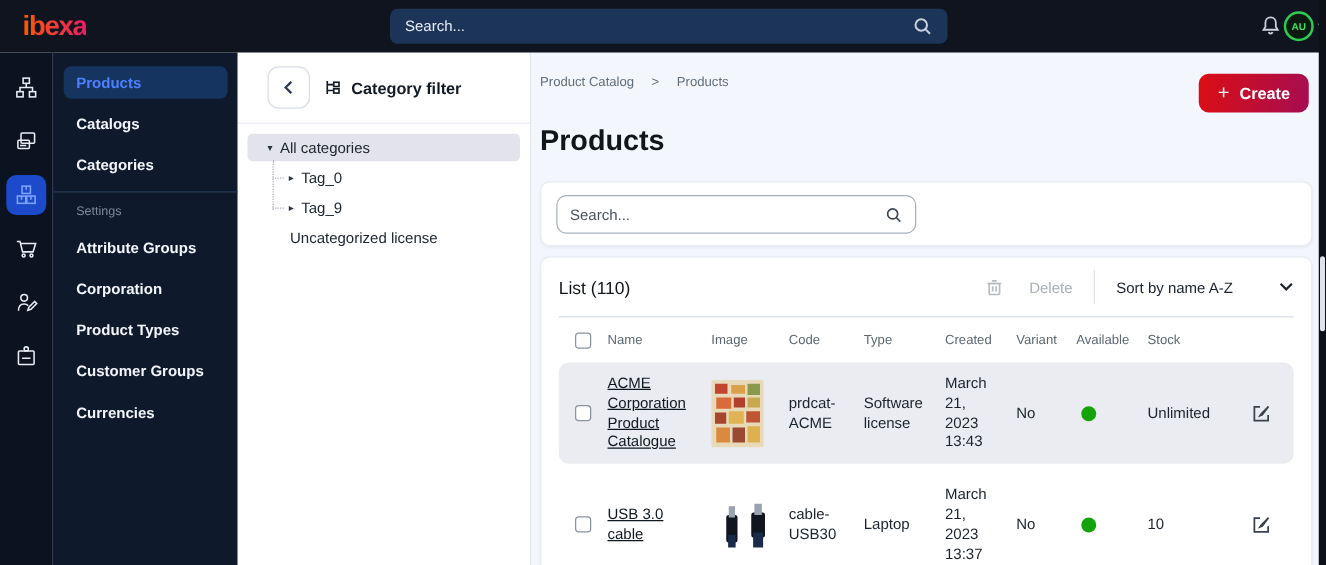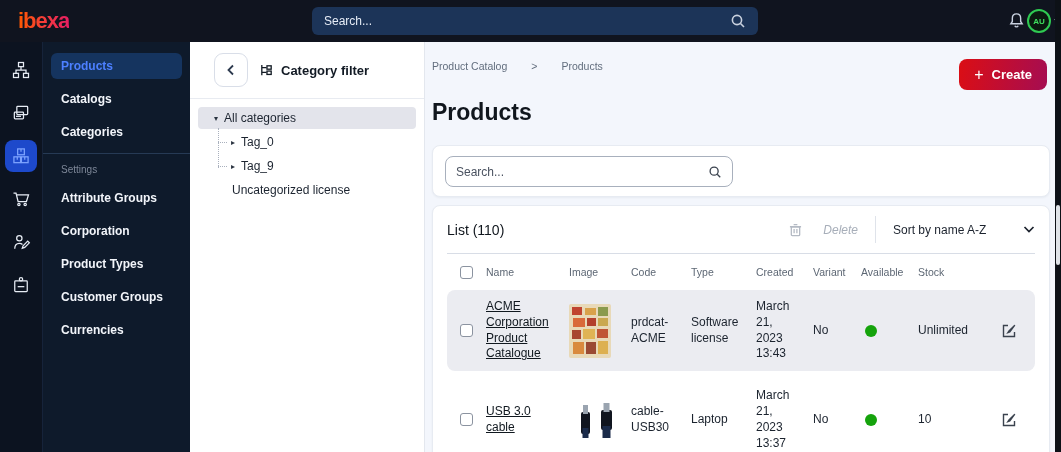--- a/index.html
+++ b/index.html
@@ -63,41 +63,41 @@
   .tree-child .tree-label { margin-left: 2px; }
   .tree-children { position: relative; }
   .tree-children::before { content: ''; position: absolute; left: 20px; top: -3px; height: 40px;
                            border-left: 1px dotted #a9b0bd; }
   .tree-child::before { content: ''; position: absolute; left: 20px; top: 11px; width: 9px;
                         border-top: 1px dotted #a9b0bd; }
   .tree-plain { padding-left: 34px; }
 
   
   .main { position: absolute; top: 42px; left: 425px; width: 630px; height: 410px; }
-  .breadcrumb { position: absolute; top: 18px; left: 7px; font-size: 10.5px; color: #626e7e; display: flex; gap: 24px; }
+  .breadcrumb { position: absolute; top: 18px; left: 7px; font-size: 10.5px; color: #626e7e; display: flex; gap: 14px; }
   .create-btn { position: absolute; top: 17px; right: 8px; height: 31px; padding: 0 15px; border: none; border-radius: 8px;
                 background: linear-gradient(100deg, #db0e14, #a50d52); color: #fff; font-size: 13px; font-weight: 700;
                 display: flex; align-items: center; gap: 8px; cursor: pointer; font-family: "Liberation Sans", sans-serif; }
   .create-plus { font-size: 16px; font-weight: 400; line-height: 1; }
   .page-title { position: absolute; top: 57px; left: 7px; font-size: 23px; font-weight: 800; color: #10161d; }
 
   .card { background: #fff; border: 1px solid #e7ebf2; border-radius: 8px; box-shadow: 0 1px 2px rgba(20,30,60,.05); }
   .card-search { position: absolute; top: 103px; left: 7px; width: 618px; height: 52px; padding: 10px 12px; }
   .search-input { width: 288px; height: 31px; border: 1px solid #a8b0bd; border-radius: 8px; background: #fff;
                   display: flex; align-items: center; padding: 0 10px; }
   .search-input input { flex: 1; border: none; outline: none; font-size: 12px; color: #2a313c;
                         font-family: "Liberation Sans", sans-serif; }
   .search-input input::placeholder { color: #4a5260; }
   .search-input svg { width: 14px; height: 14px; stroke: #3a424e; fill: none; stroke-width: 1.5; }
 
   .card-list { position: absolute; top: 163px; left: 7px; width: 618px; height: 296px; padding: 0 14px;
                border-radius: 8px; overflow: hidden; }
   .list-header { height: 47px; display: flex; align-items: center; }
   .list-title { font-size: 14px; font-weight: 400; color: #10161d; }
-  .delete-group { margin-left: auto; display: flex; align-items: center; gap: 21px; color: #a7aeb9; font-size: 12px; cursor: default; font-style: italic; }
+  .delete-group { margin-left: auto; display: flex; align-items: center; gap: 21px; color: #a7aeb9; font-size: 12px; cursor: default; }
   .delete-group svg { width: 13px; height: 14px; stroke: #b4bac4; fill: none; stroke-width: 1.4; }
   .vdivider { width: 1px; height: 27px; background: #dfe3ea; margin: 0 17px; }
   .sort-group { display: flex; justify-content: space-between; width: 142px; font-size: 12px;
                 color: #1c232e; cursor: pointer; }
   .sort-group svg { width: 12px; height: 12px; stroke: #1c232e; fill: none; stroke-width: 1.7; }
   .list-divider { border-top: 1px solid #d8dde6; }
 
   .grid-cols { display: grid; grid-template-columns: 39px 83px 62px 60px 65px 57px 48px 57px 79px 1fr; align-items: center; }
   .thead { height: 36px; font-size: 10.5px; color: #5d6774; }
   .checkbox { width: 13px; height: 13px; border: 1px solid #8b93a0; border-radius: 3px; background: #fff;

